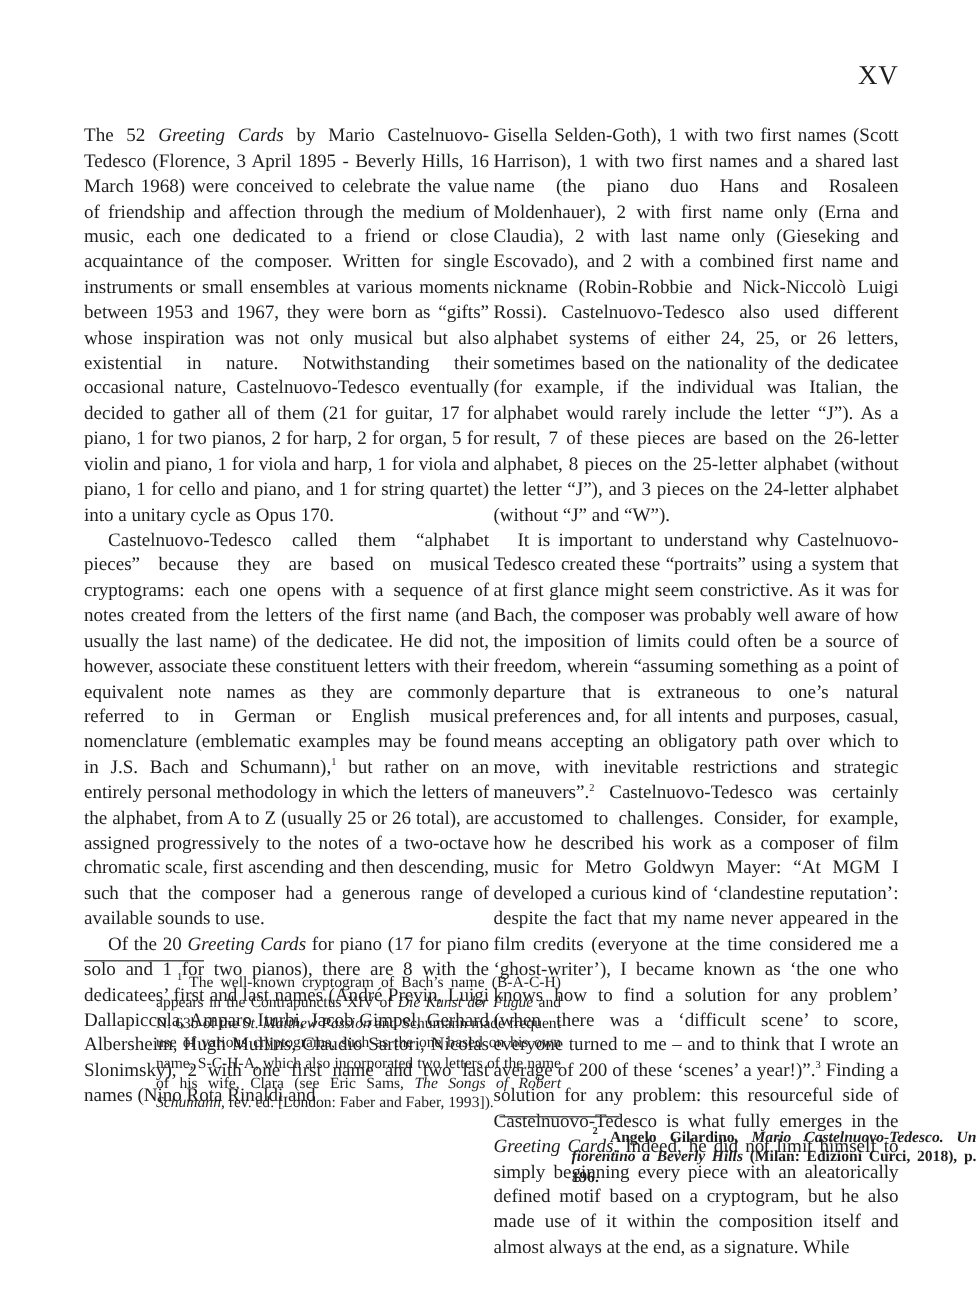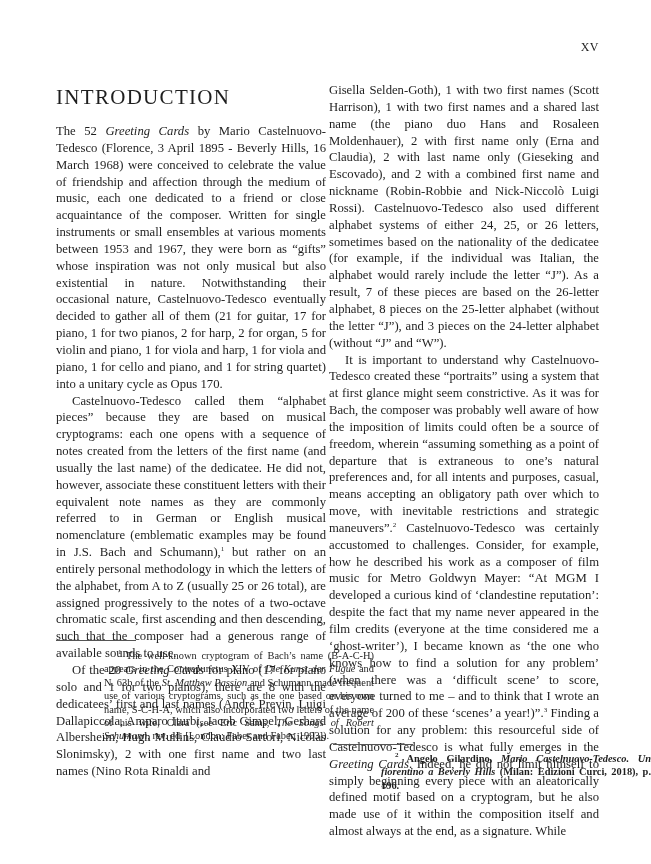--- a/index.html
+++ b/index.html
@@ -1,18 +1,18 @@
 <!DOCTYPE html>
 <html><head>
 <meta charset="utf-8">
 <style>
   html, body { margin:0; padding:0; background:#fff; }
   body { width:651px; height:864px; position:relative; overflow:hidden; color:#1e1e1e;
          font-family:"Liberation Serif","DejaVu Serif",serif; }
-  .page-number { position:absolute; top:40px; right:52px; font-size:12px; letter-spacing:0.5px; }
+  .page-number { position:absolute; top:40px; right:52px; font-size:18px; letter-spacing:0.5px; }
   .col { position:absolute; top:82px; width:270px; font-size:12.7px; line-height:16.85px; text-align:justify; hyphens:manual; }
   .col.left { left:56px; }
   .col.right { left:329px; width:270px; }
   h1.title { font-family:"Liberation Serif","DejaVu Serif",serif; font-weight:normal; font-size:21px; letter-spacing:1.3px;
              margin:0 0 14px 0; padding-top:3px; line-height:24px; }
   p { margin:0; }
   p.indent { text-indent:16px; }
   sup { font-size:7px; line-height:0; vertical-align:5px; }
   .fn-rule { position:absolute; width:80px; border-top:1px solid #555; }
   .footnotes { position:absolute; font-size:10.4px; line-height:13.4px; text-align:justify; width:270px;margin-left:48px; }
@@ -21,21 +21,20 @@
   .fn23 { left:333px; top:752px;font-weight:bold; }
   .rule1 { left:56px; top:640px; }
   .rule2 { left:333px; top:744px; }
 </style>
 </head>
 <body>
 
 <div class="page-number">XV</div>
 
 <div class="col left">
-  <h1 class="title">INTRODUCTION</h1>
   <p><span>The 52 </span><i>Greeting Cards</i><span> by Mario Castelnuovo-Tedesco (Florence, 3 April 1895 - Beverly Hills, 16 March 1968) were conceived to celebrate the value of friendship and affection through the medium of music, each one dedicated to a friend or close acquaintance of the composer. Written for single instruments or small ensembles at various moments between 1953 and 1967, they were born as “gifts” whose inspiration was not only musical but also existential in nature. Notwithstanding their occasional nature, Castelnuovo-Tedesco eventually decided to gather all of them (21 for guitar, 17 for piano, 1 for two pianos, 2 for harp, 2 for organ, 5 for violin and piano, 1 for viola and harp, 1 for viola and piano, 1 for cello and piano, and 1 for string quartet) into a unitary cycle as Opus 170.</span></p>
   <p class="indent"><span>Castelnuovo-Tedesco called them “alphabet pieces” because they are based on musical cryptograms: each one opens with a sequence of notes created from the letters of the first name (and usually the last name) of the dedicatee. He did not, however, associate these constituent letters with their equivalent note names as they are commonly referred to in German or English musical nomenclature (emblematic examples may be found in J.S. Bach and Schumann),</span><sup>1</sup><span> but rather on an entirely personal methodology in which the letters of the alphabet, from A to Z (usually 25 or 26 total), are assigned progressively to the notes of a two-octave chromatic scale, first ascending and then descending, such that the composer had a generous range of available sounds to use.</span></p>
   <p class="indent"><span>Of the 20 </span><i>Greeting Cards</i><span> for piano (17 for piano solo and 1 for two pianos), there are 8 with the dedicatees’ first and last names (André Previn, Luigi Dallapiccola, Amparo Iturbi, Jacob Gimpel, Gerhard Albersheim, Hugh Mullins, Claudio Sartori, Nicolas Slonimsky), 2 with one first name and two last names (Nino Rota Rinaldi and</span></p>
 </div>
 
 <div class="fn-rule rule1"></div>
 <div class="footnotes fn1">
   <p><sup>1</sup><span> The well-known cryptogram of Bach’s name (B-A-C-H) appears in the Contrapunctus XIV of </span><i>Die Kunst der Fugue</i><span> and N. 63b of the </span><i>St. Matthew Passion</i><span> and Schumann made frequent use of various cryptograms, such as the one based on his own name, S-C-H-A, which also incorporated two letters of the name of his wife, Clara (see Eric Sams, </span><i>The Songs of Robert Schumann</i><span>, rev. ed. [London: Faber and Faber, 1993]).</span></p>
 </div>
 

